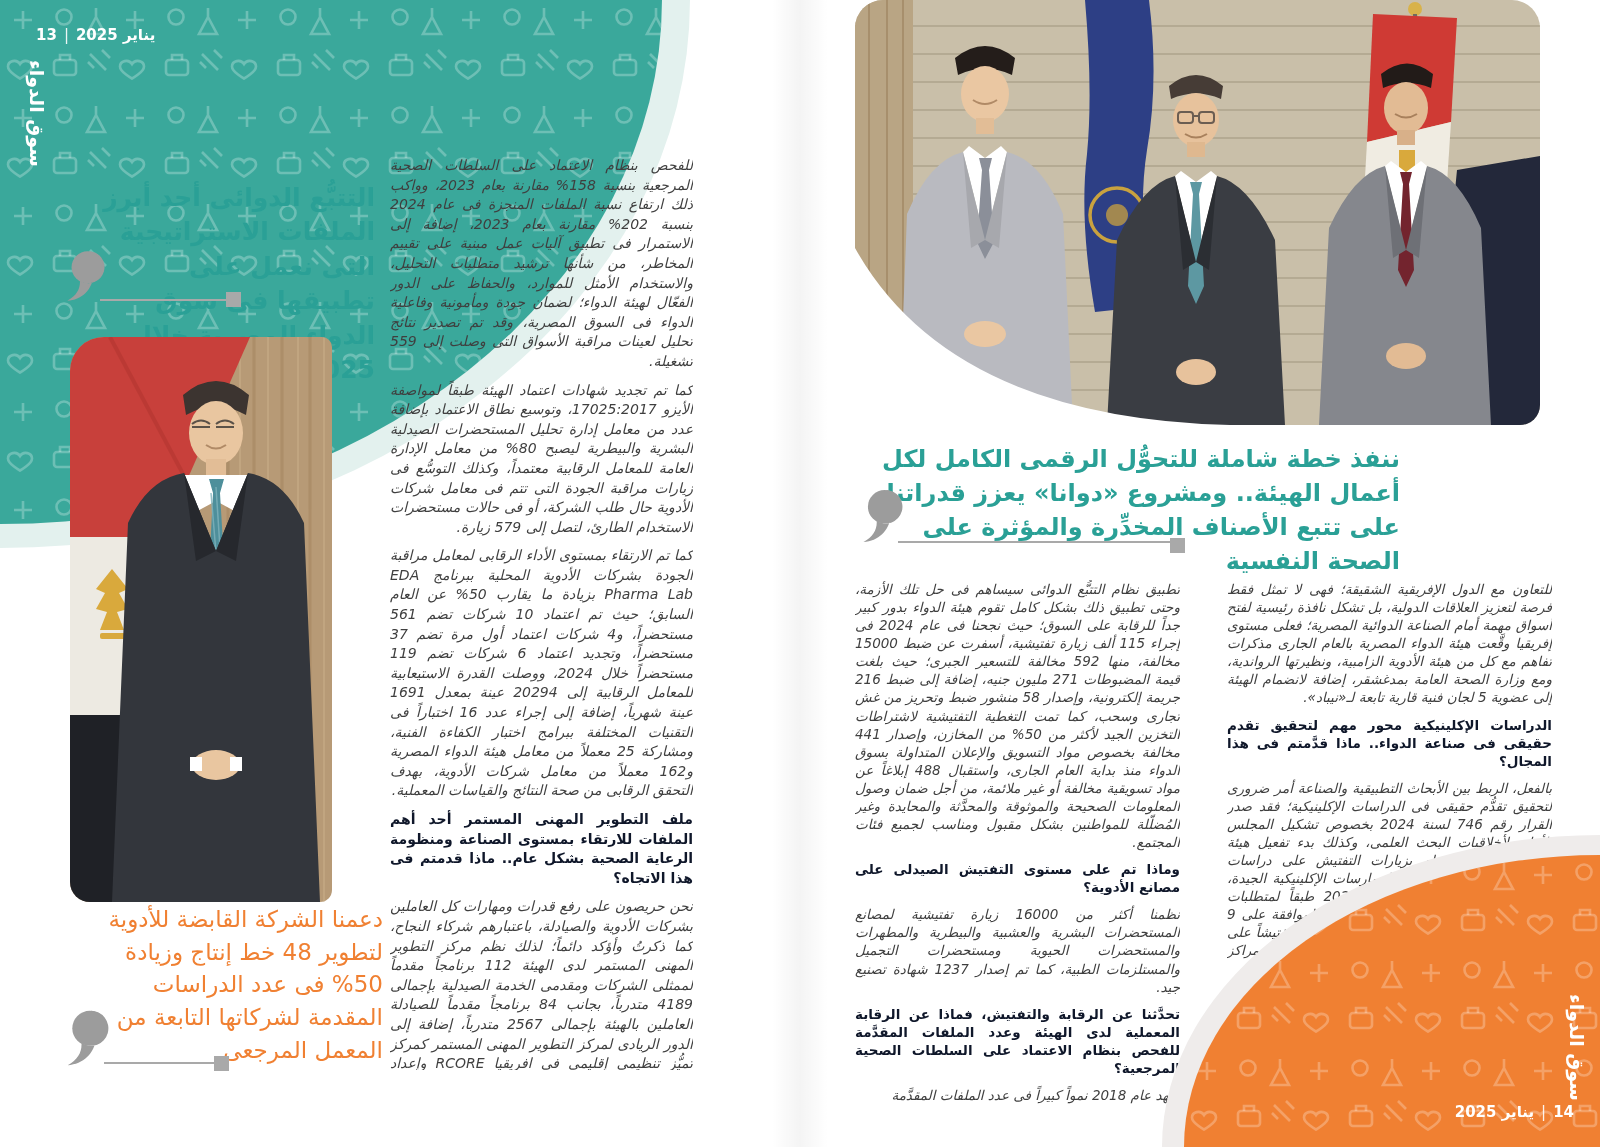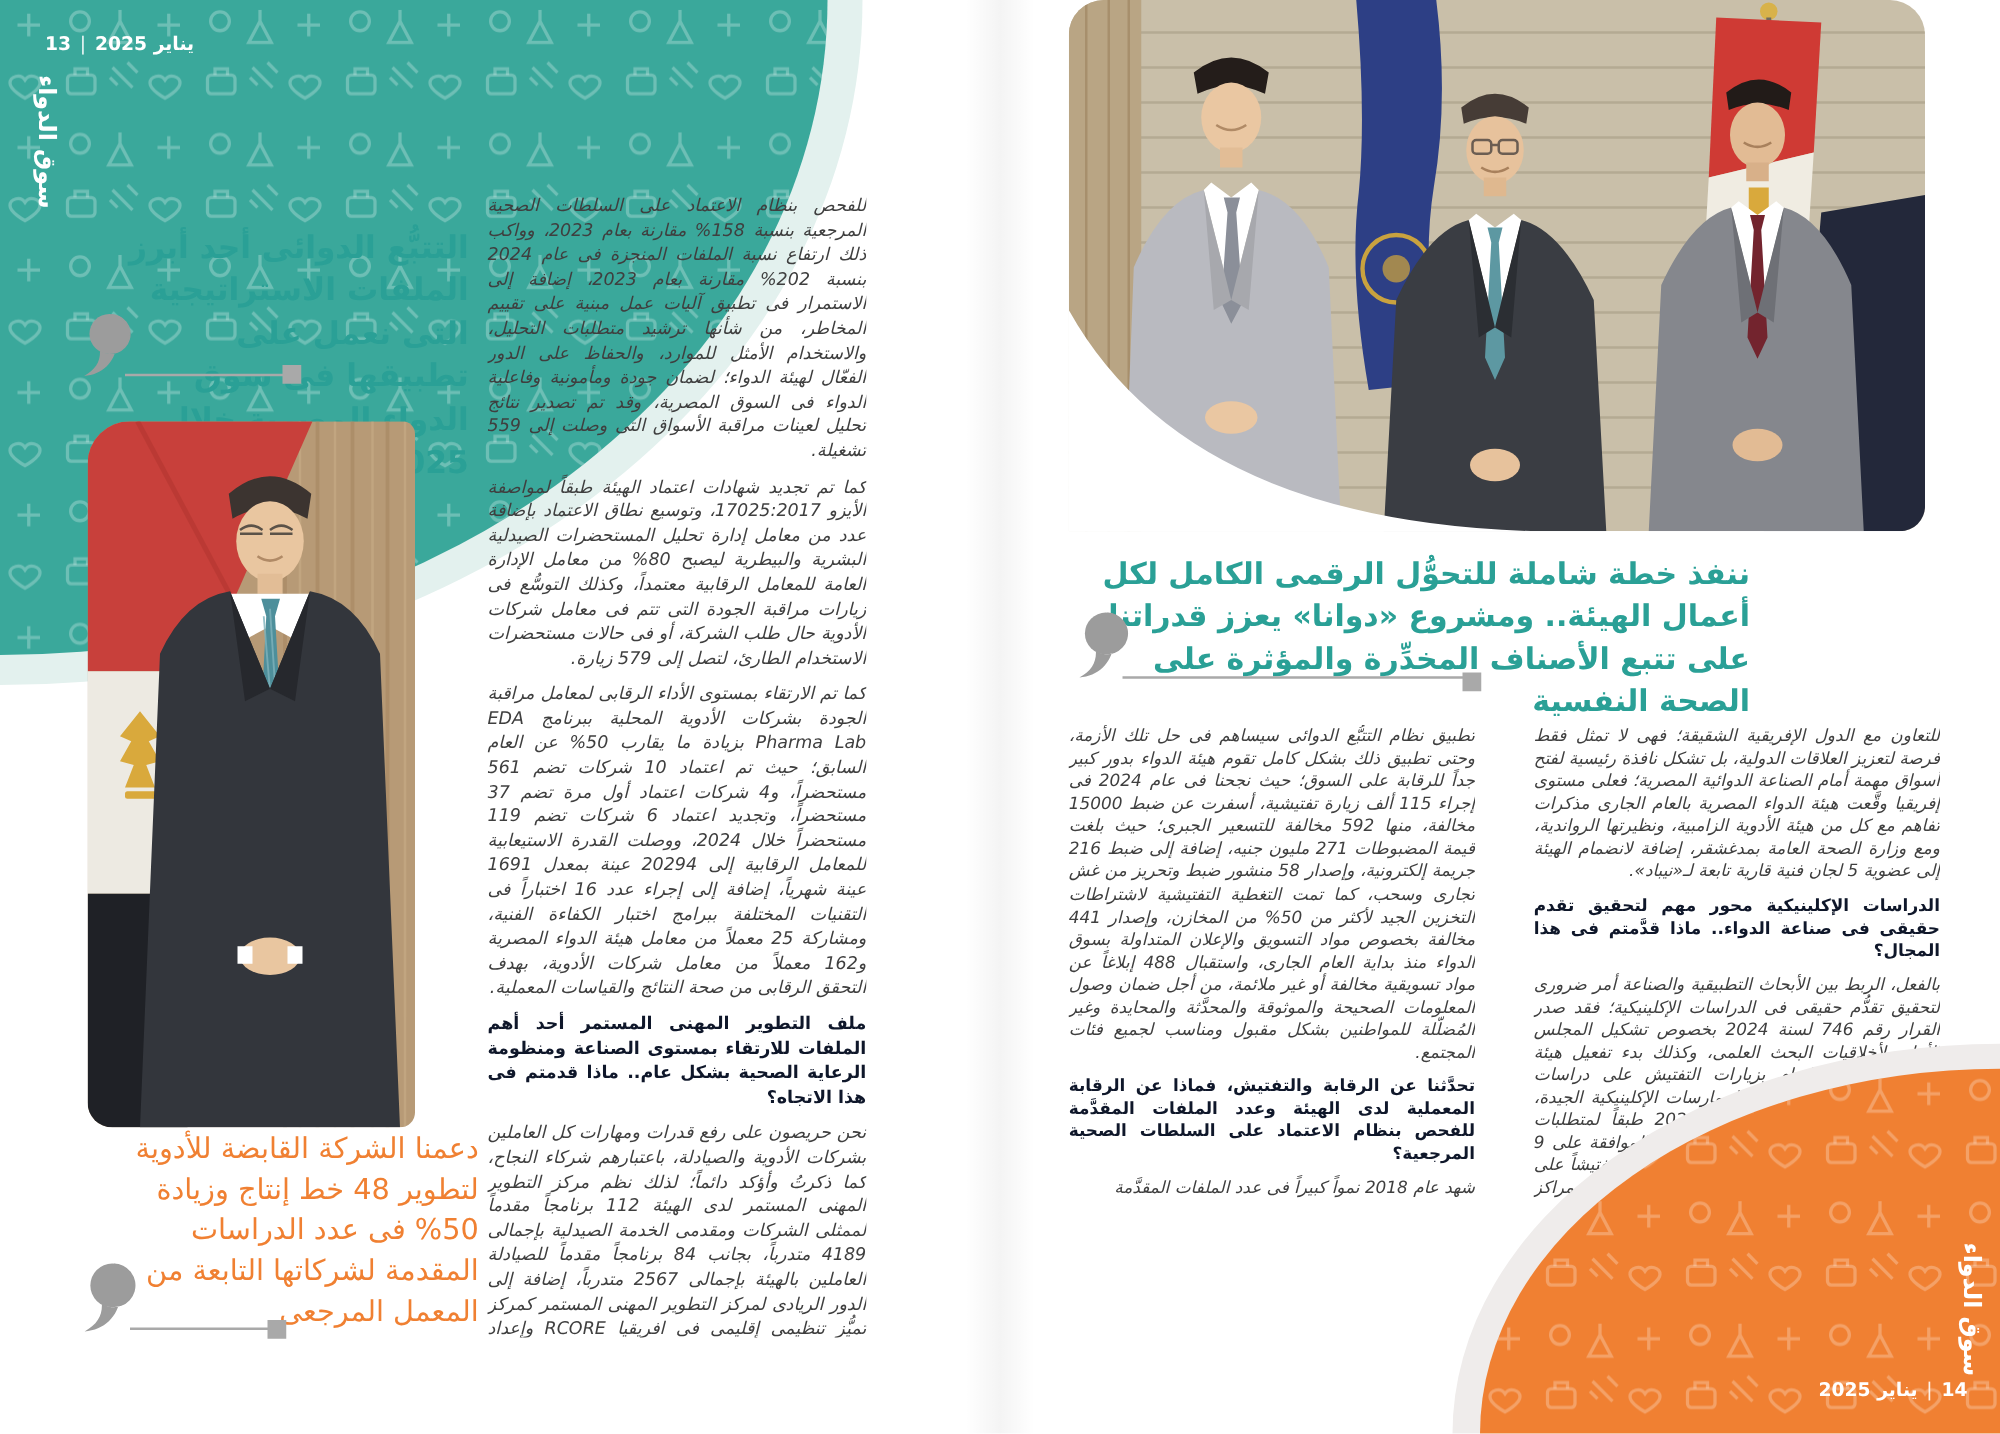--- a/index.html
+++ b/index.html
@@ -219,20 +219,22 @@
 
   <div class="col col-12 right">
     <p class="p">للتعاون مع الدول الإفريقية الشقيقة؛ فهى لا تمثل فقط فرصة لتعزيز العلاقات الدولية، بل تشكل نافذة رئيسية لفتح أسواق مهمة أمام الصناعة الدوائية المصرية؛ فعلى مستوى إفريقيا وقَّعت هيئة الدواء المصرية بالعام الجارى مذكرات تفاهم مع كل من هيئة الأدوية الزامبية، ونظيرتها الرواندية، ومع وزارة الصحة العامة بمدغشقر، إضافة لانضمام الهيئة إلى عضوية 5 لجان فنية قارية تابعة لـ«نيباد».</p>
     <p class="q">الدراسات الإكلينيكية محور مهم لتحقيق تقدم حقيقى فى صناعة الدواء.. ماذا قدَّمتم فى هذا المجال؟</p>
     <p class="p">بالفعل، الربط بين الأبحاث التطبيقية والصناعة أمر ضرورى لتحقيق تقدُّم حقيقى فى الدراسات الإكلينيكية؛ فقد صدر القرار رقم 746 لسنة 2024 بخصوص تشكيل المجلس الأعلى لأخلاقيات البحث العلمى، وكذلك بدء تفعيل هيئة الدواء المصرية القيام بزيارات التفتيش على دراسات التكافؤ الحيوى للتحقق من الممارسات الإكلينيكية الجيدة، اعتباراً من الأول من أغسطس 2024 طبقاً لمتطلبات منظمة الصحة العالمية WHO، وقد تمت الموافقة على 9 بروتوكولات دراسات إكلينيكية، كما تم عقد 37 تفتيشاً على الممارسات السريرية الجيدة على الدراسات ومراكز التكافؤ الحيوى.</p>
     <p class="q">إحكام الرقابة على الأسواق لمنع الغش والتهريب أحد الملفات المهمة.. ما الذى تقدمه الهيئة فى هذا الإطار؟</p>
     <p class="p">إحكام الرقابة على السوق الدوائية هو صميم عملنا، وكما ذكرت فإن</p>
   </div>
   <div class="col col-12 left">
     <p class="p">تطبيق نظام التتبُّع الدوائى سيساهم فى حل تلك الأزمة، وحتى تطبيق ذلك بشكل كامل تقوم هيئة الدواء بدور كبير جداً للرقابة على السوق؛ حيث نجحنا فى عام 2024 فى إجراء 115 ألف زيارة تفتيشية، أسفرت عن ضبط 15000 مخالفة، منها 592 مخالفة للتسعير الجبرى؛ حيث بلغت قيمة المضبوطات 271 مليون جنيه، إضافة إلى ضبط 216 جريمة إلكترونية، وإصدار 58 منشور ضبط وتحريز من غش تجارى وسحب، كما تمت التغطية التفتيشية لاشتراطات التخزين الجيد لأكثر من 50% من المخازن، وإصدار 441 مخالفة بخصوص مواد التسويق والإعلان المتداولة بسوق الدواء منذ بداية العام الجارى، واستقبال 488 إبلاغاً عن مواد تسويقية مخالفة أو غير ملائمة، من أجل ضمان وصول المعلومات الصحيحة والموثوقة والمحدَّثة والمحايدة وغير المُضلّلة للمواطنين بشكل مقبول ومناسب لجميع فئات المجتمع.</p>
+    <p class="q">وماذا تم على مستوى التفتيش الصيدلى على مصانع الأدوية؟</p>
+    <p class="p">نظمنا أكثر من 16000 زيارة تفتيشية لمصانع المستحضرات البشرية والعشبية والبيطرية والمطهرات والمستحضرات الحيوية ومستحضرات التجميل والمستلزمات الطبية، كما تم إصدار 1237 شهادة تصنيع جيد.</p>
     <p class="q">تحدَّثنا عن الرقابة والتفتيش، فماذا عن الرقابة المعملية لدى الهيئة وعدد الملفات المقدَّمة للفحص بنظام الاعتماد على السلطات الصحية المرجعية؟</p>
     <p class="p">شهد عام 2018 نمواً كبيراً فى عدد الملفات المقدَّمة</p>
   </div>
 
   <div class="orange-rim"></div>
   <div class="orange-corner">
     <svg class="patfill" width="416" height="292">
       <rect width="100%" height="100%" fill="url(#medpat)"></rect>
     </svg>
   </div>

